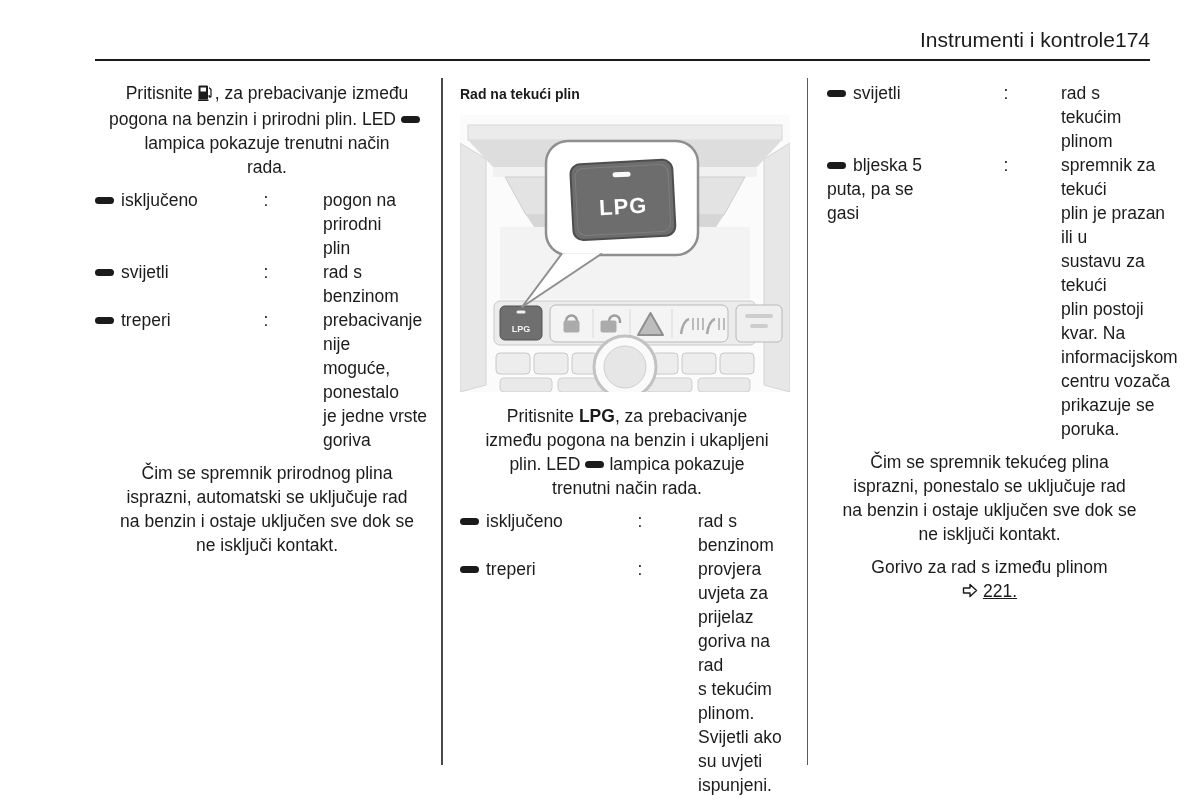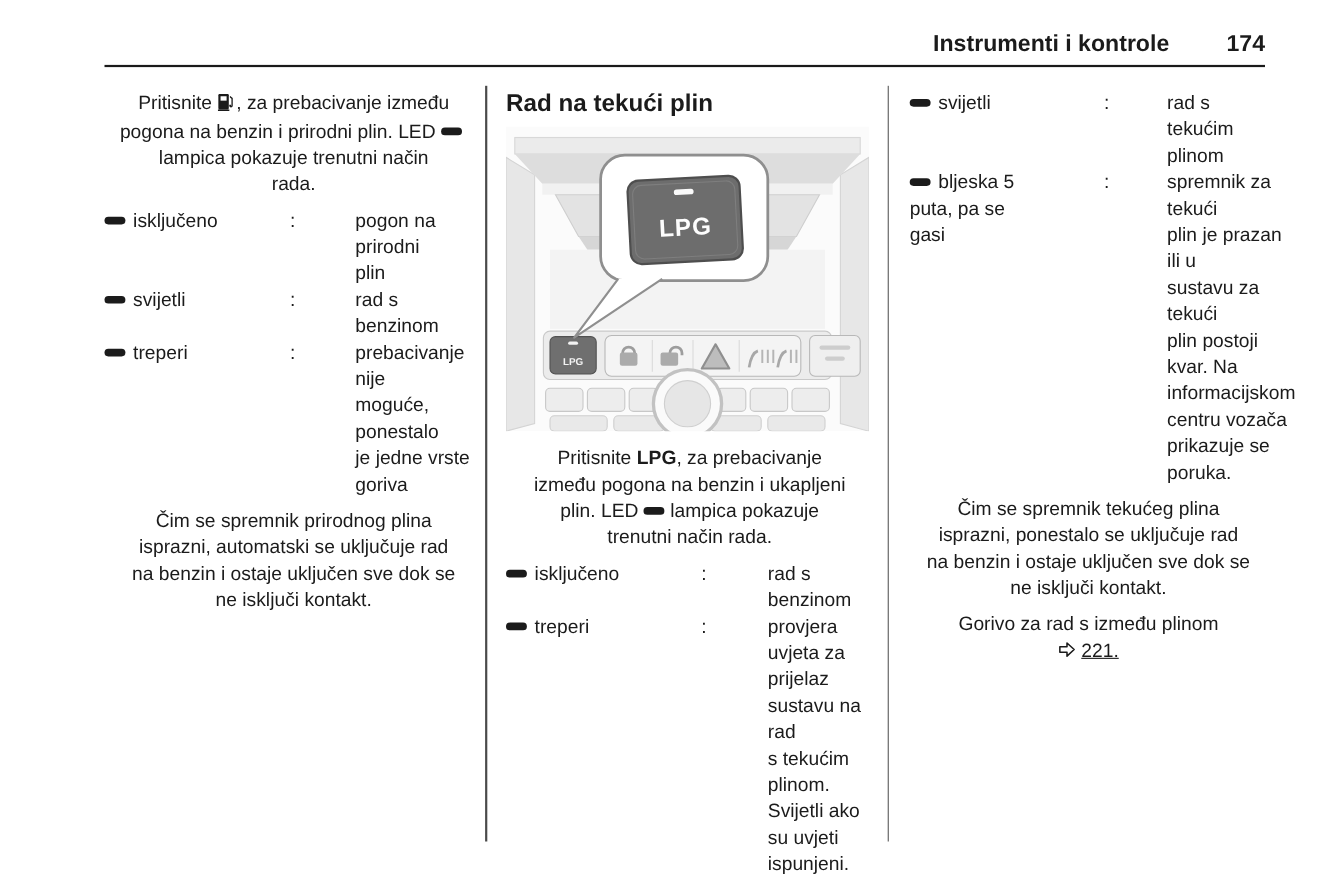--- a/index.html
+++ b/index.html
@@ -5,36 +5,36 @@
   * { margin:0; padding:0; box-sizing:border-box; }
   html,body { background:#ffffff; }
   .page {
     position:relative; width:1200px; height:802px; background:#ffffff;
     font-family:"Liberation Sans","DejaVu Sans",sans-serif;
     color:#1b1b1b; font-size:17.5px; line-height:24px; overflow:hidden;
   }
   
   .header {
     position:absolute; left:95px; top:28px; width:1055px;
-    display:flex; justify-content:flex-end; align-items:baseline; gap:52px;
+    display:flex; justify-content:flex-end; align-items:baseline; 
     border-bottom:2px solid #1a1a1a; padding-bottom:7px;
-    font-weight:bold; font-size:21px; line-height:24px;
+    font-weight:normal; font-size:21px; line-height:24px;
   }
   
   .divider { position:absolute; top:78px; height:687px; background:#4a4a4a; }
   .divider.d1 { left:441px; width:2px; }
   .divider.d2 { left:807px; width:1px; background:#5a5a5a; }
   
   .col { position:absolute; top:81px; }
   .col-left  { left:95px;  width:344px; }
   .col-mid   { left:460px; width:334px; }
   .col-right { left:827px; width:325px; }
   .para { white-space:pre-line; margin:0 0 9px 0;text-align:center; }
   .bold { font-weight:bold; }
-  h2.section-heading { font-size:22px; line-height:26px; font-weight:bold; margin:0 0 8px 0; }
+  h2.section-heading { font-size:14px; line-height:26px; font-weight:bold; margin:0 0 8px 0; }
   
   .def-list { margin:0 0 9px 0; }
   .def-row { display:grid;gap:44px; }
   .col-left  .def-row { grid-template-columns:114px 26px 1fr; }
   .col-mid   .def-row { grid-template-columns:122px 28px 1fr; }
   .col-right .def-row { grid-template-columns:124px 22px 1fr; }
   .def-term  { white-space:pre-line; }
   .def-colon { text-align:center; }
   .def-desc  { white-space:pre-line; }
   
@@ -179,21 +179,21 @@
     <div class="def-list">
       <div class="def-row">
         <div class="def-term"><span class="led-pill"></span><span>isključeno</span></div>
         <div class="def-colon">:</div>
         <div class="def-desc">rad s benzinom</div>
       </div>
       <div class="def-row">
         <div class="def-term"><span class="led-pill"></span><span>treperi</span></div>
         <div class="def-colon">:</div>
         <div class="def-desc">provjera uvjeta za
-prijelaz sustavu na rad
+prijelaz goriva na rad
 s tekućim plinom.
 Svijetli ako su uvjeti
 ispunjeni.</div>
       </div>
     </div>
   </div>
 
   <div class="col col-right">
     <div class="def-list">
       <div class="def-row">

